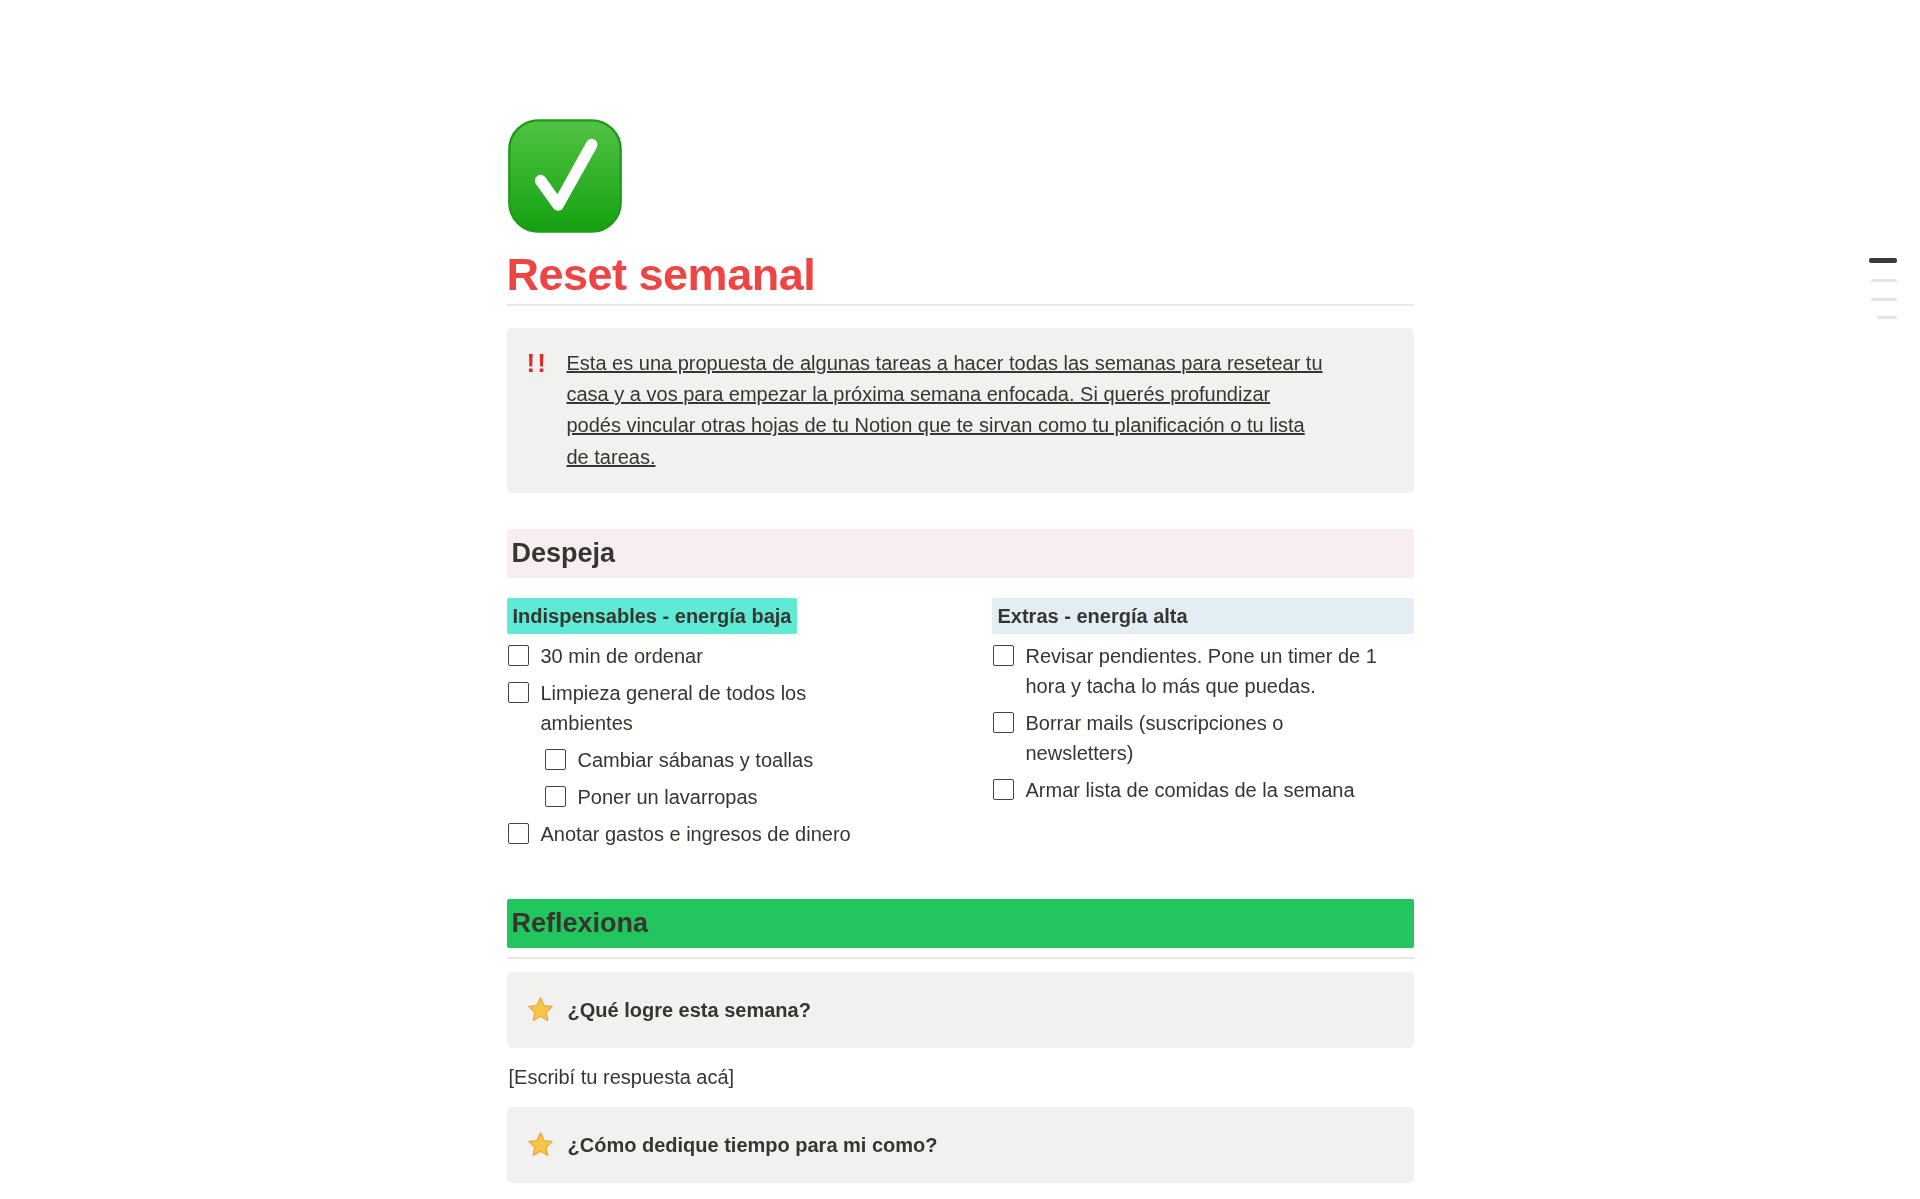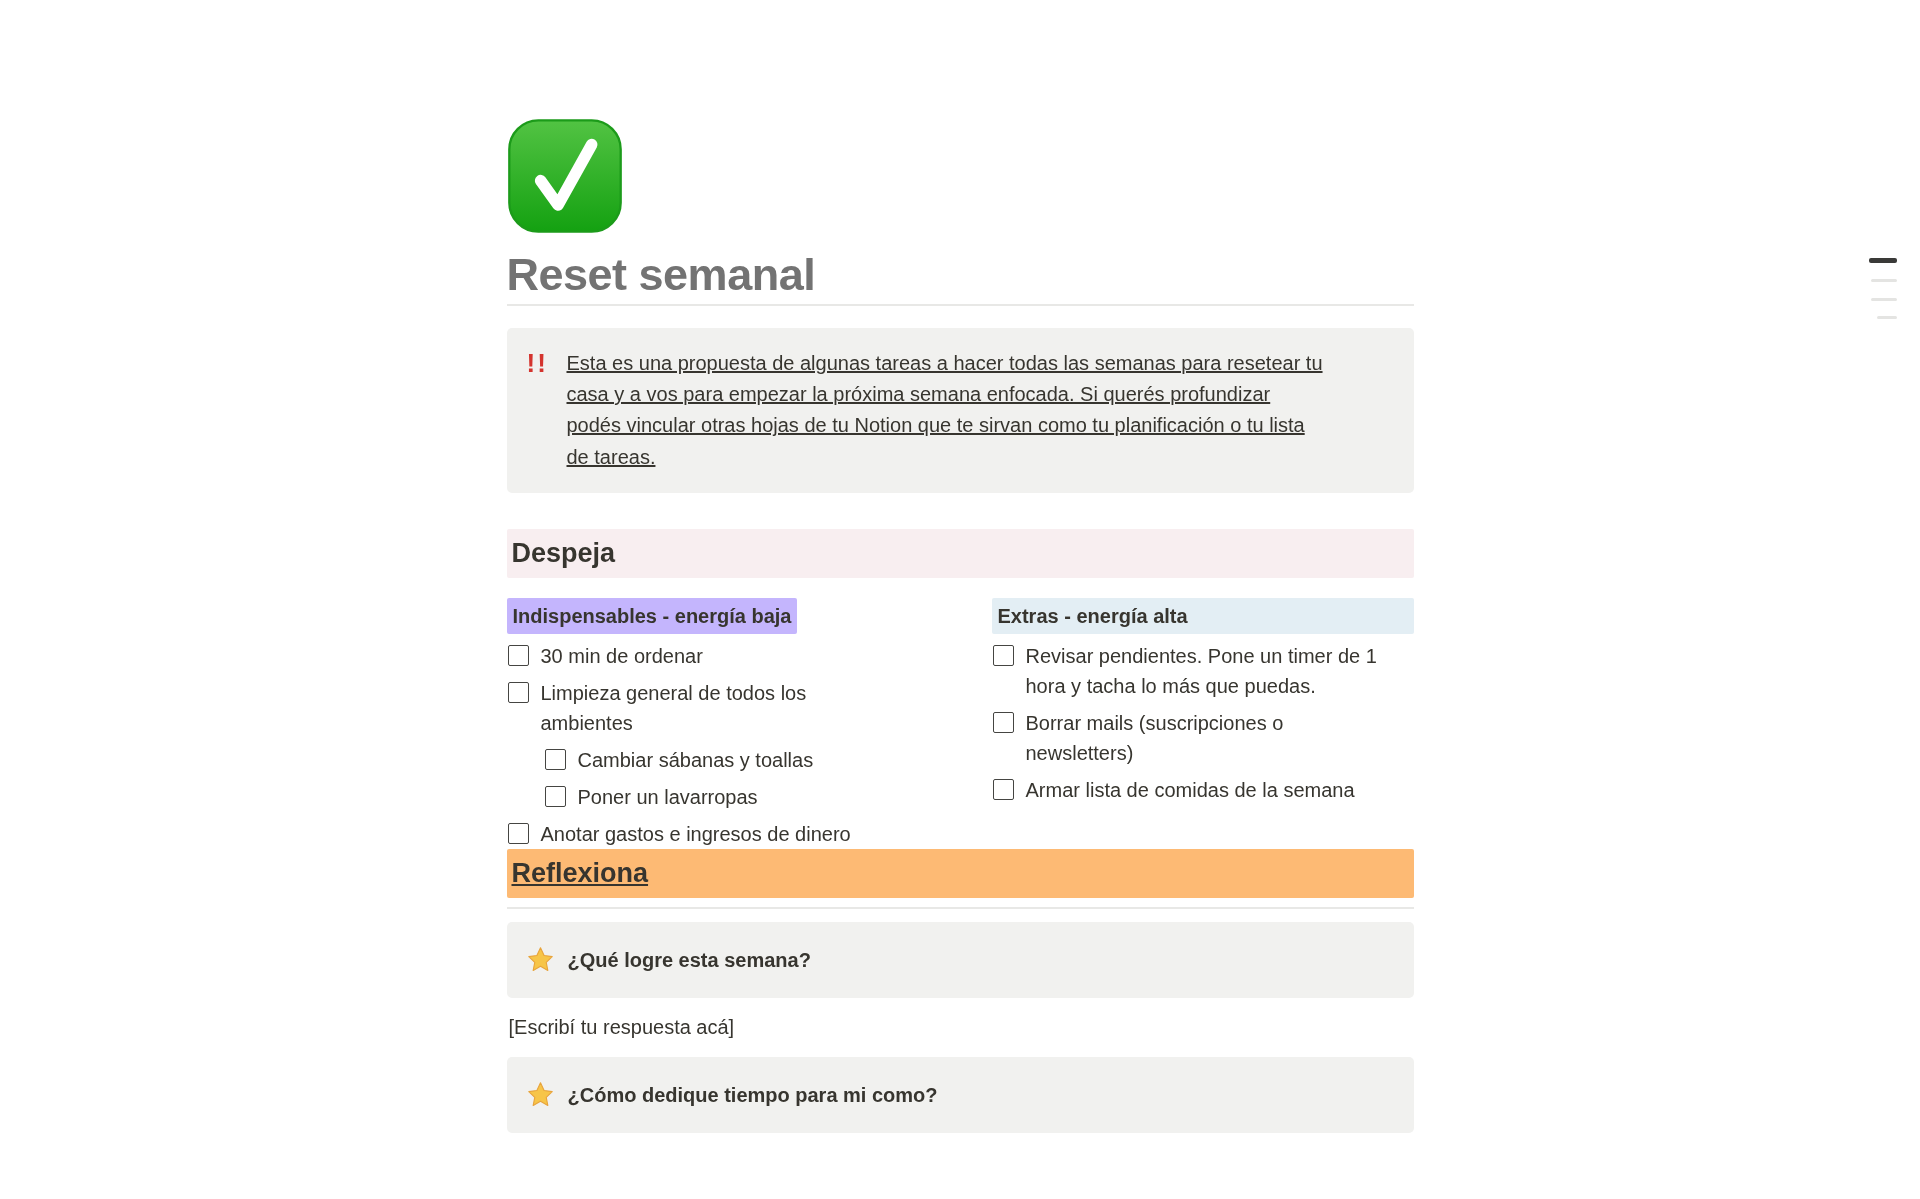--- a/index.html
+++ b/index.html
@@ -9,52 +9,52 @@
     font-family: "Liberation Sans", "DejaVu Sans", sans-serif;
     color: #37352f;
     position: relative;
   }
   .page { width: 907px; margin: 0 auto; padding-top: 118px; }
 
   .page-icon { width: 116px; height: 116px; display: block; margin-bottom: 14px; cursor: pointer; }
 
   .page-title {
     font-size: 45px; font-weight: 700; line-height: 1.2;
-    letter-spacing: -0.5px; color: #737373;
+    letter-spacing: -0.5px; color: #ef4444;
   }
   .divider { border: none; border-top: 2px solid #e8e8e6; width: 100%; }
   .title-divider { margin-top: 2px; }
 
   .callout {
     background: #f1f1ef; border-radius: 5px;
     display: flex; gap: 14px; padding: 20px;
   }
   .callout.intro { margin-top: 22px; align-items: flex-start; }
   .callout-icon-bangbang {
     color: #d4342e; font-weight: 800; font-size: 26px; line-height: 31px;
     letter-spacing: 2px; flex: none; width: 26px;
   }
   .callout-text { font-size: 20px; line-height: 31.2px; white-space: pre-line; text-decoration: underline; }
 
   .section-heading {
     font-size: 27px; font-weight: 700; line-height: 35px;
     padding: 7px 5px; border-radius: 2px;
   }
   .heading-despeja { margin-top: 36px; background: #f8eef0; }
-  .heading-reflexiona { background: #fdba74; text-decoration: underline; }
+  .heading-reflexiona { margin-top: 50px; background: #22c55e; }
   .reflexiona-divider { margin-top: 9px; }
 
   .columns { margin-top: 20px; display: flex; gap: 60px; }
   .col-left { width: 425px; flex: none; }
   .col-right { width: 422px; flex: none; }
   .col-header {
     font-size: 20px; font-weight: 700; line-height: 36px;
     padding: 0 6px; border-radius: 2px; margin-top: 0;
   }
-  .col-header.pink { display: inline-block; background: #c4b5fd; }
+  .col-header.pink { display: inline-block; background: #5eead4; }
   .col-header.blue { display: block; background: #e3eef4; }
 
   .todo-list { margin-top: 5px; }
   .todo { display: flex; align-items: flex-start; margin-top: 7px; font-size: 20px; line-height: 30px; }
   .todo.indent-1 { margin-left: 37px; }
   .checkbox {
     width: 21px; height: 21px; flex: none;
     border: 1.5px solid #454542; border-radius: 2px;
     margin: 4px 12px 0 1px; background: #ffffff; cursor: pointer;
   }

